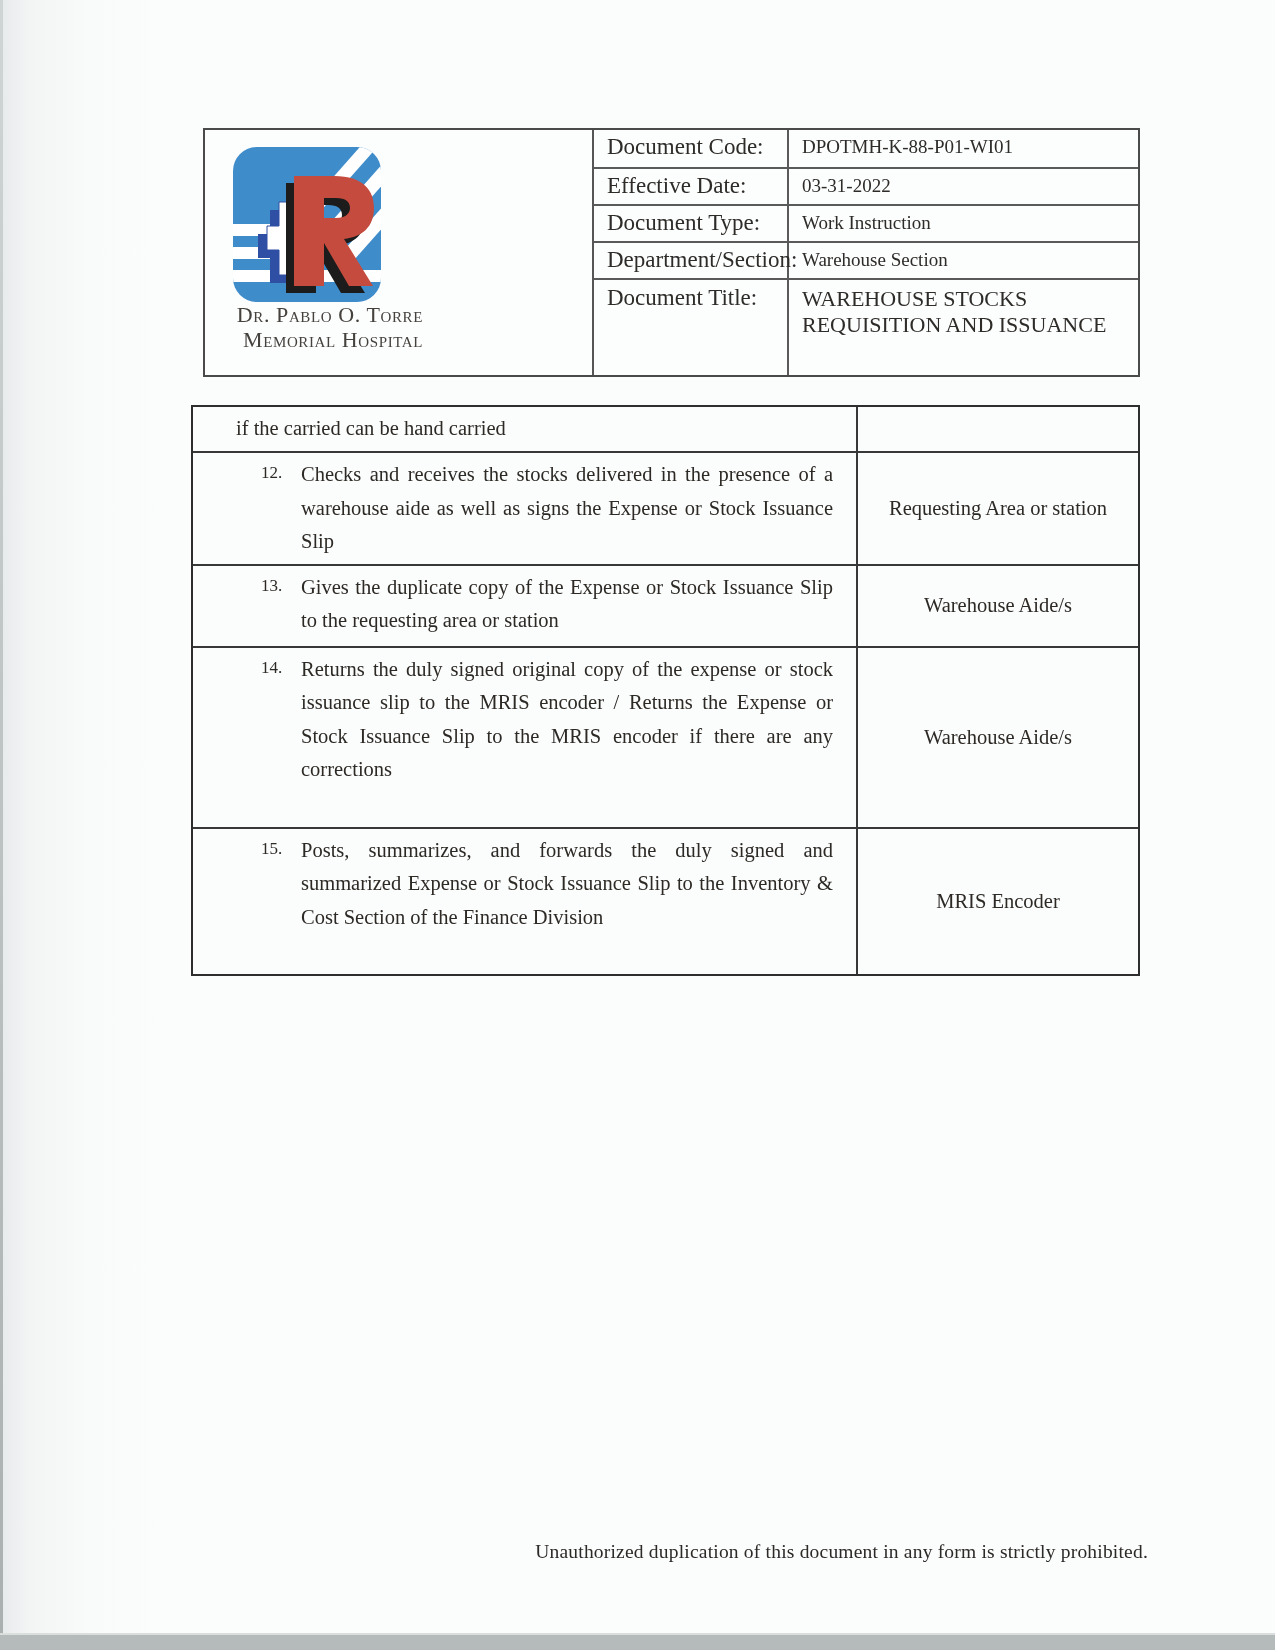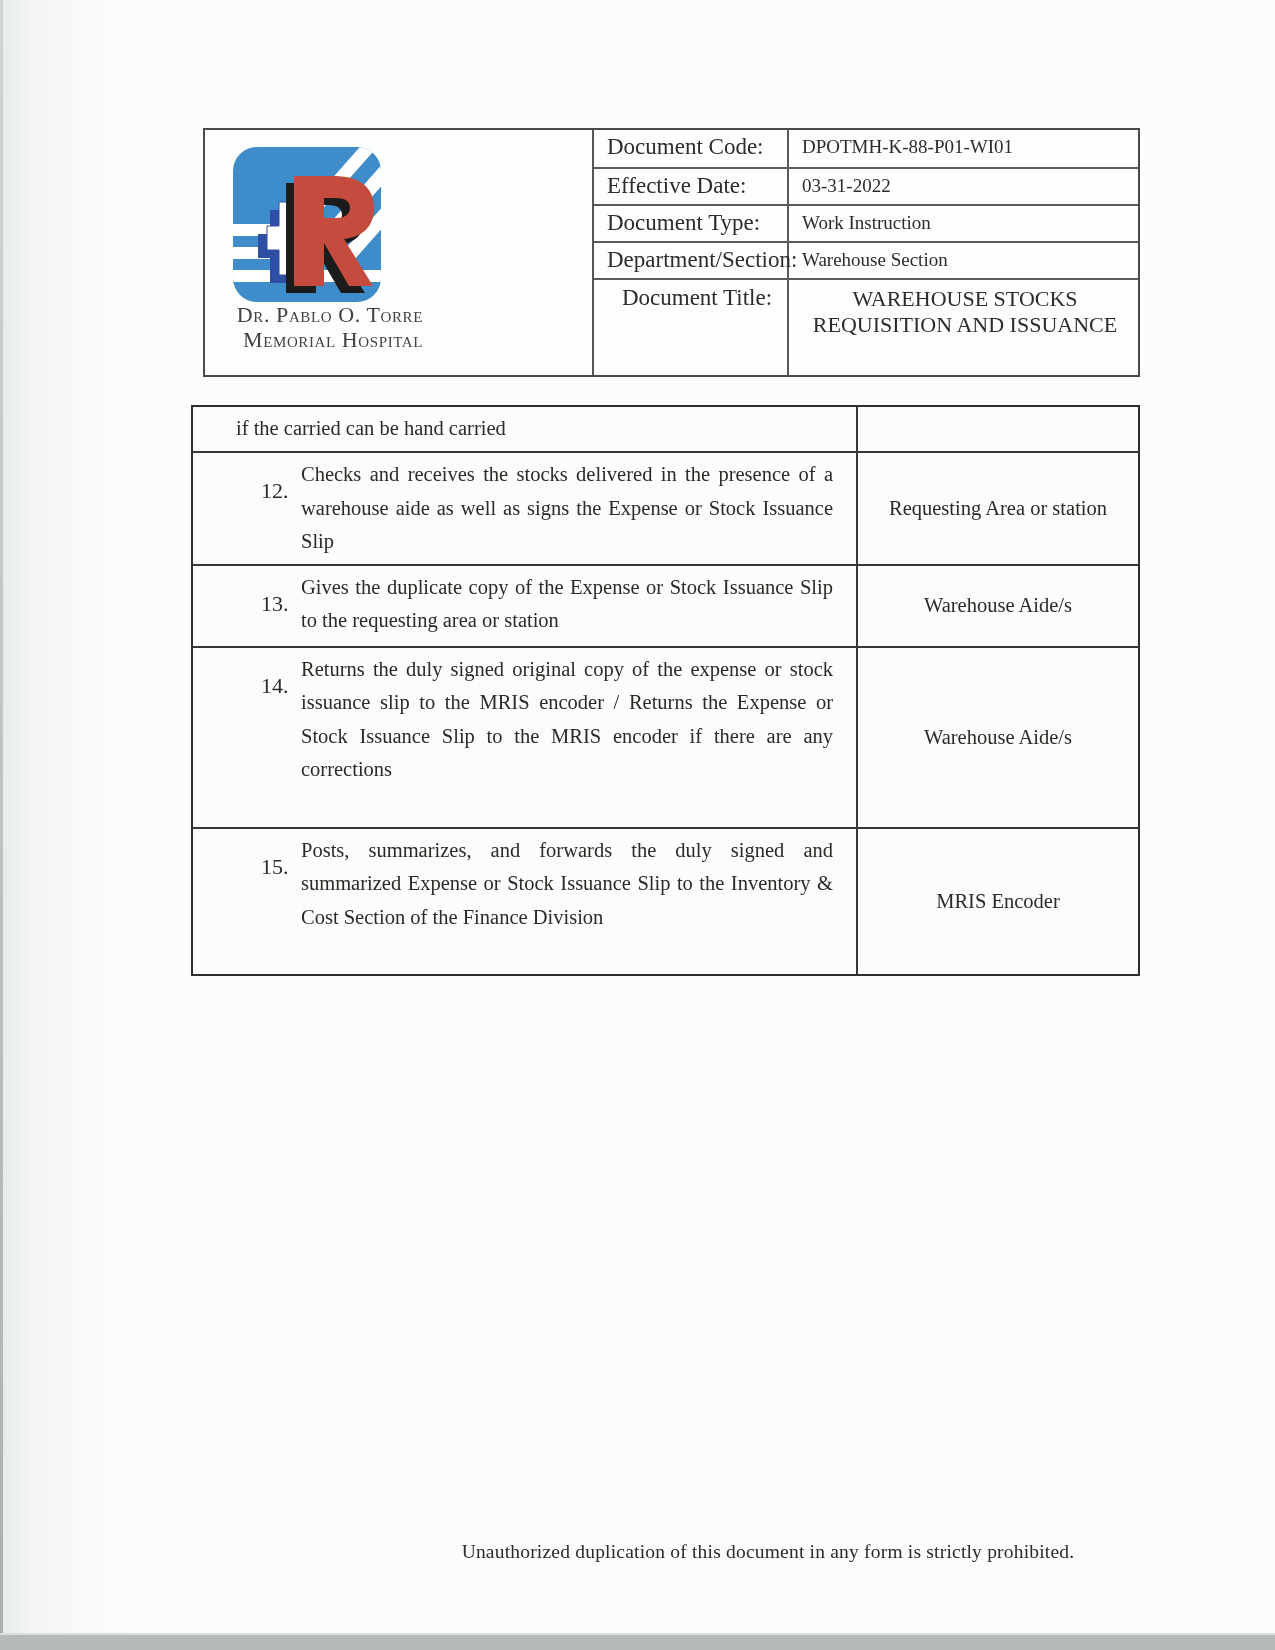--- a/index.html
+++ b/index.html
@@ -23,21 +23,21 @@
     position:absolute;left:0px;top:172px;width:218px;text-align:right;
     font-variant:small-caps;font-size:22px;line-height:25px;letter-spacing:0.6px;color:#45423e;
   }
   .address{
     position:absolute;left:228px;top:96px;width:152px;text-align:center;
     font-size:17.5px;line-height:23px;color:#333029;
   }
   .meta{flex:1;display:flex;flex-direction:column;}
   .meta-row{display:flex;height:37px;box-sizing:border-box;border-top:2px solid #5a5a5a;}
   .meta-row:first-child{border-top:none;}
-  .meta-row.last{flex:1;height:auto;text-align:center;}
+  .meta-row.last{flex:1;height:auto;}
   .meta-label{
     width:195px;box-sizing:border-box;border-right:2px solid #5a5a5a;
     padding-left:13px;font-size:23px;line-height:34px;white-space:nowrap;
   }
   .meta-value{flex:1;padding-left:13px;font-size:19px;line-height:34px;}
   .meta-row.last .meta-label{line-height:36px;}
   .meta-value.title{font-weight:normal;font-size:22px;line-height:26px;padding-top:6px;padding-right:10px;}
   
   .proc-table{
     position:absolute;left:191px;top:405px;width:949px;
@@ -49,28 +49,28 @@
   .pt-row.h2{min-height:112px;}
   .pt-row.h3{min-height:82px;}
   .pt-row.h4{min-height:181px;}
   .pt-row.h5{min-height:147px;}
   .pt-desc{
     width:665px;box-sizing:border-box;border-right:2px solid #383838;
     position:relative;padding:5px 23px 5px 108px;
     font-size:20.5px;line-height:33.5px;text-align:justify;color:#2d2a26;
   }
   .pt-desc.no-num{padding-left:43px;text-align:left;}
-  .pt-num{position:absolute;left:68px;top:21px;font-size:22px;line-height:33.5px;}
+  .pt-num{position:absolute;left:68px;top:3px;font-size:17px;line-height:33.5px;}
   .pt-resp{
     flex:1;display:flex;align-items:center;justify-content:center;
     font-size:20.5px;text-align:center;padding:16px 4px;color:#2d2a26;
   }
   
   .footer-note{
-    position:absolute;right:127px;top:1541px;width:760px;text-align:center;
+    position:absolute;right:127px;top:1541px;width:760px;text-align:right;
     font-size:19.5px;color:#2c2a27;letter-spacing:0.2px;
   }
 </style>
 </head>
 <body>
 
 <div class="scan-edge-left"></div>
 <div class="scan-edge-bottom"></div>
 
 <div class="header-table">

